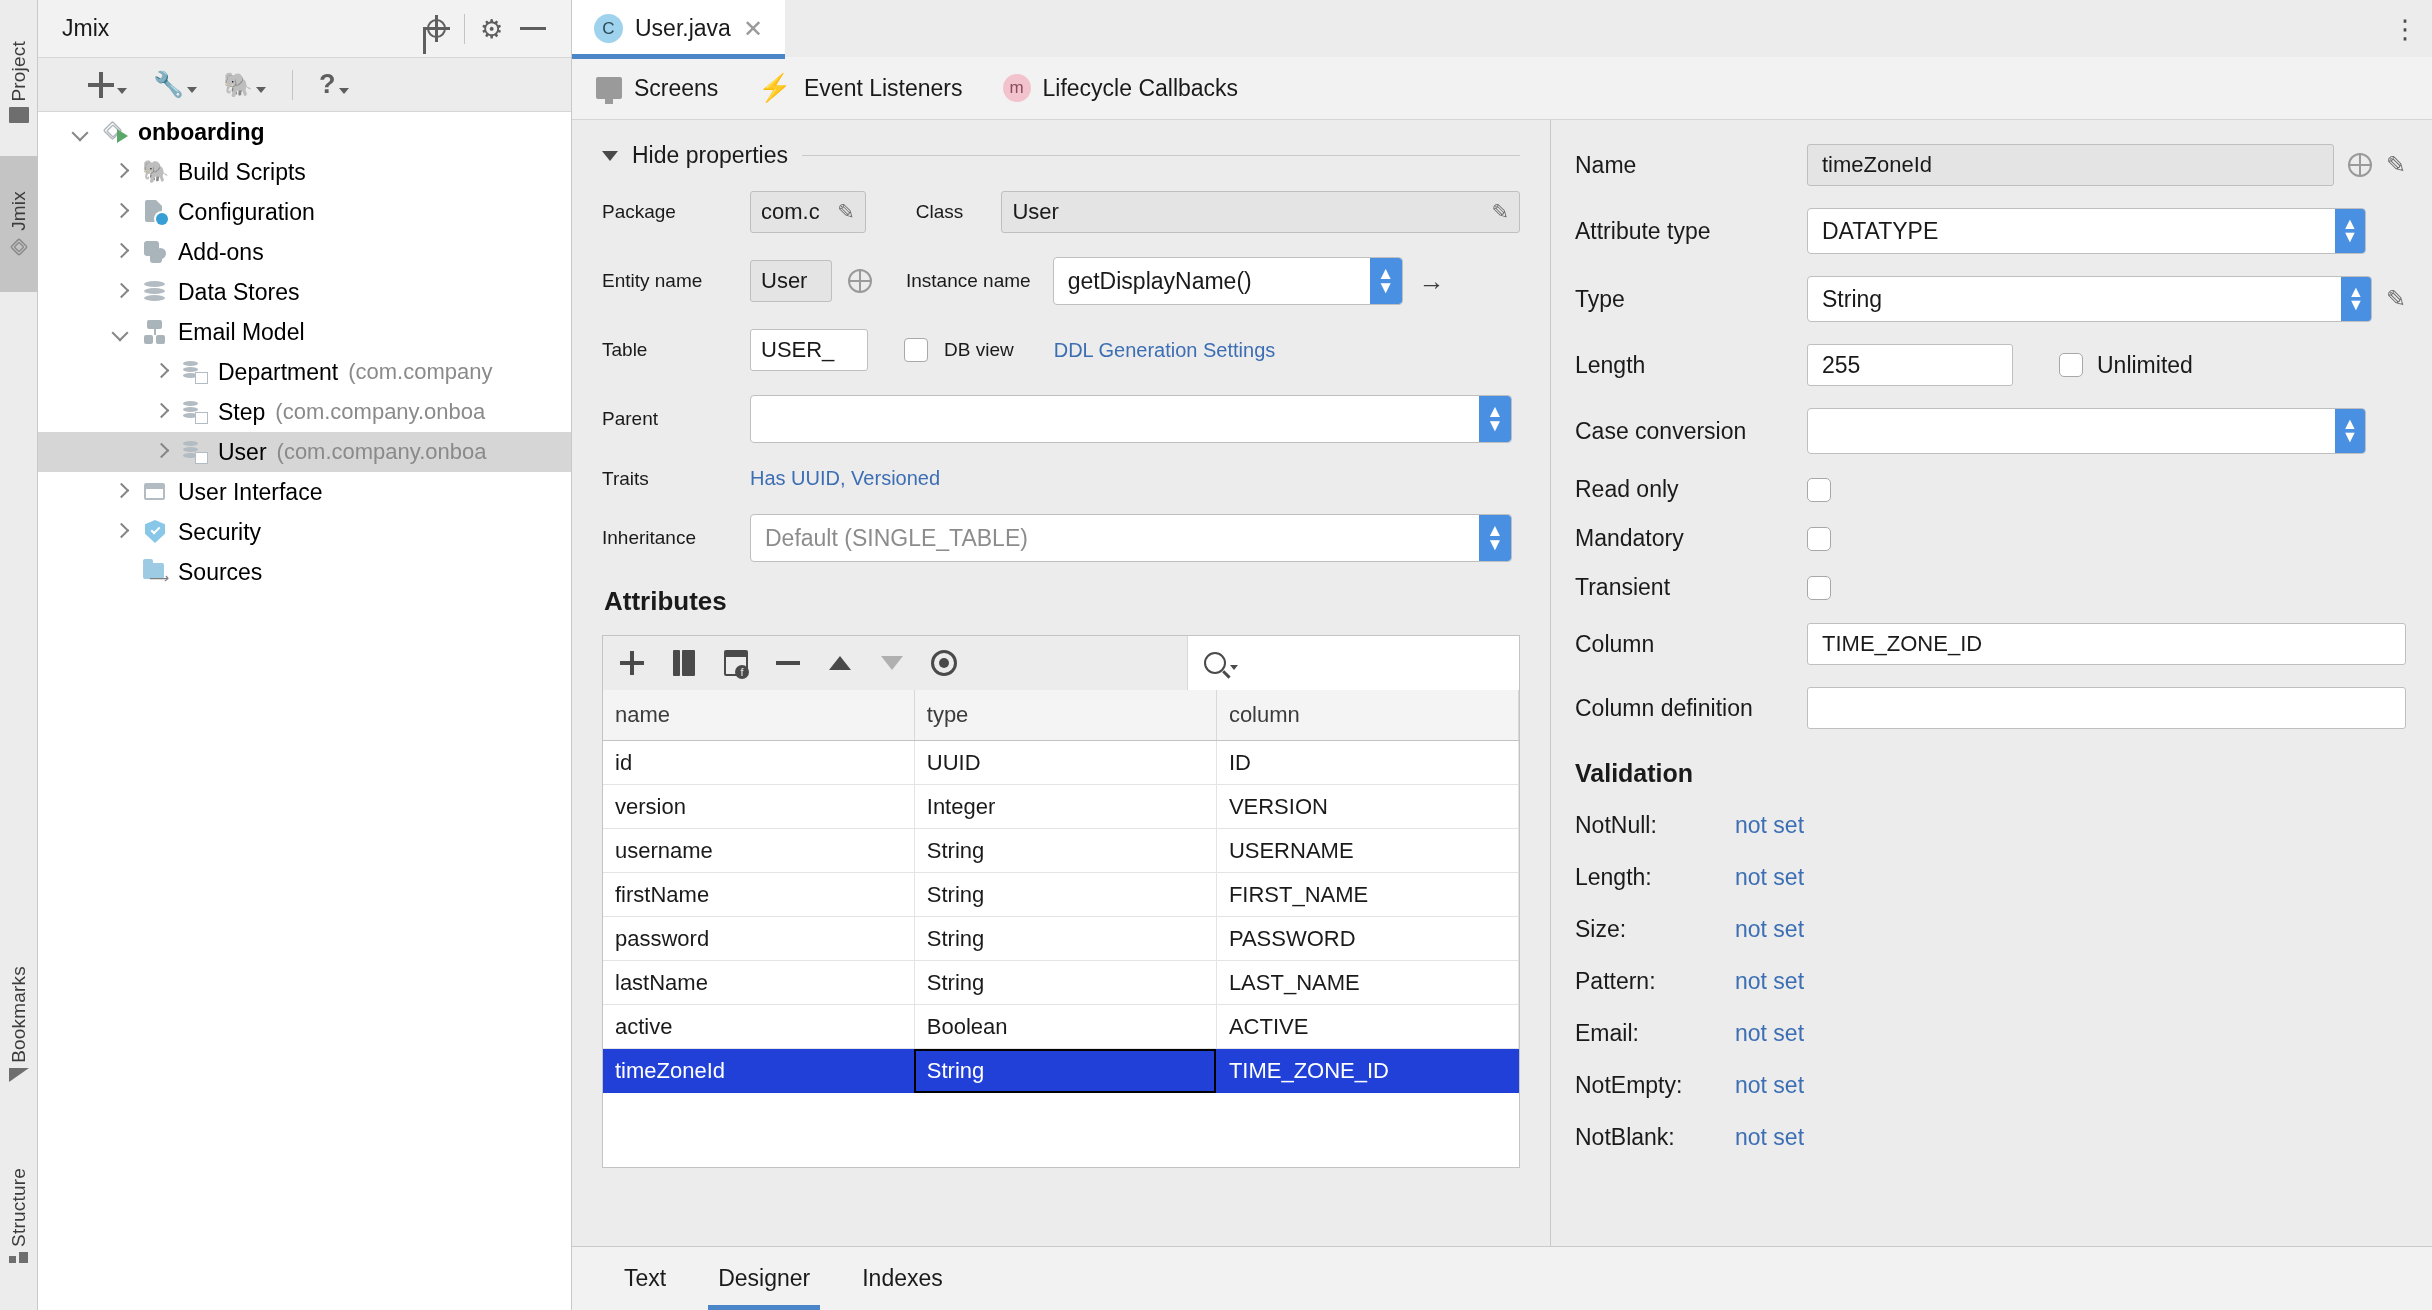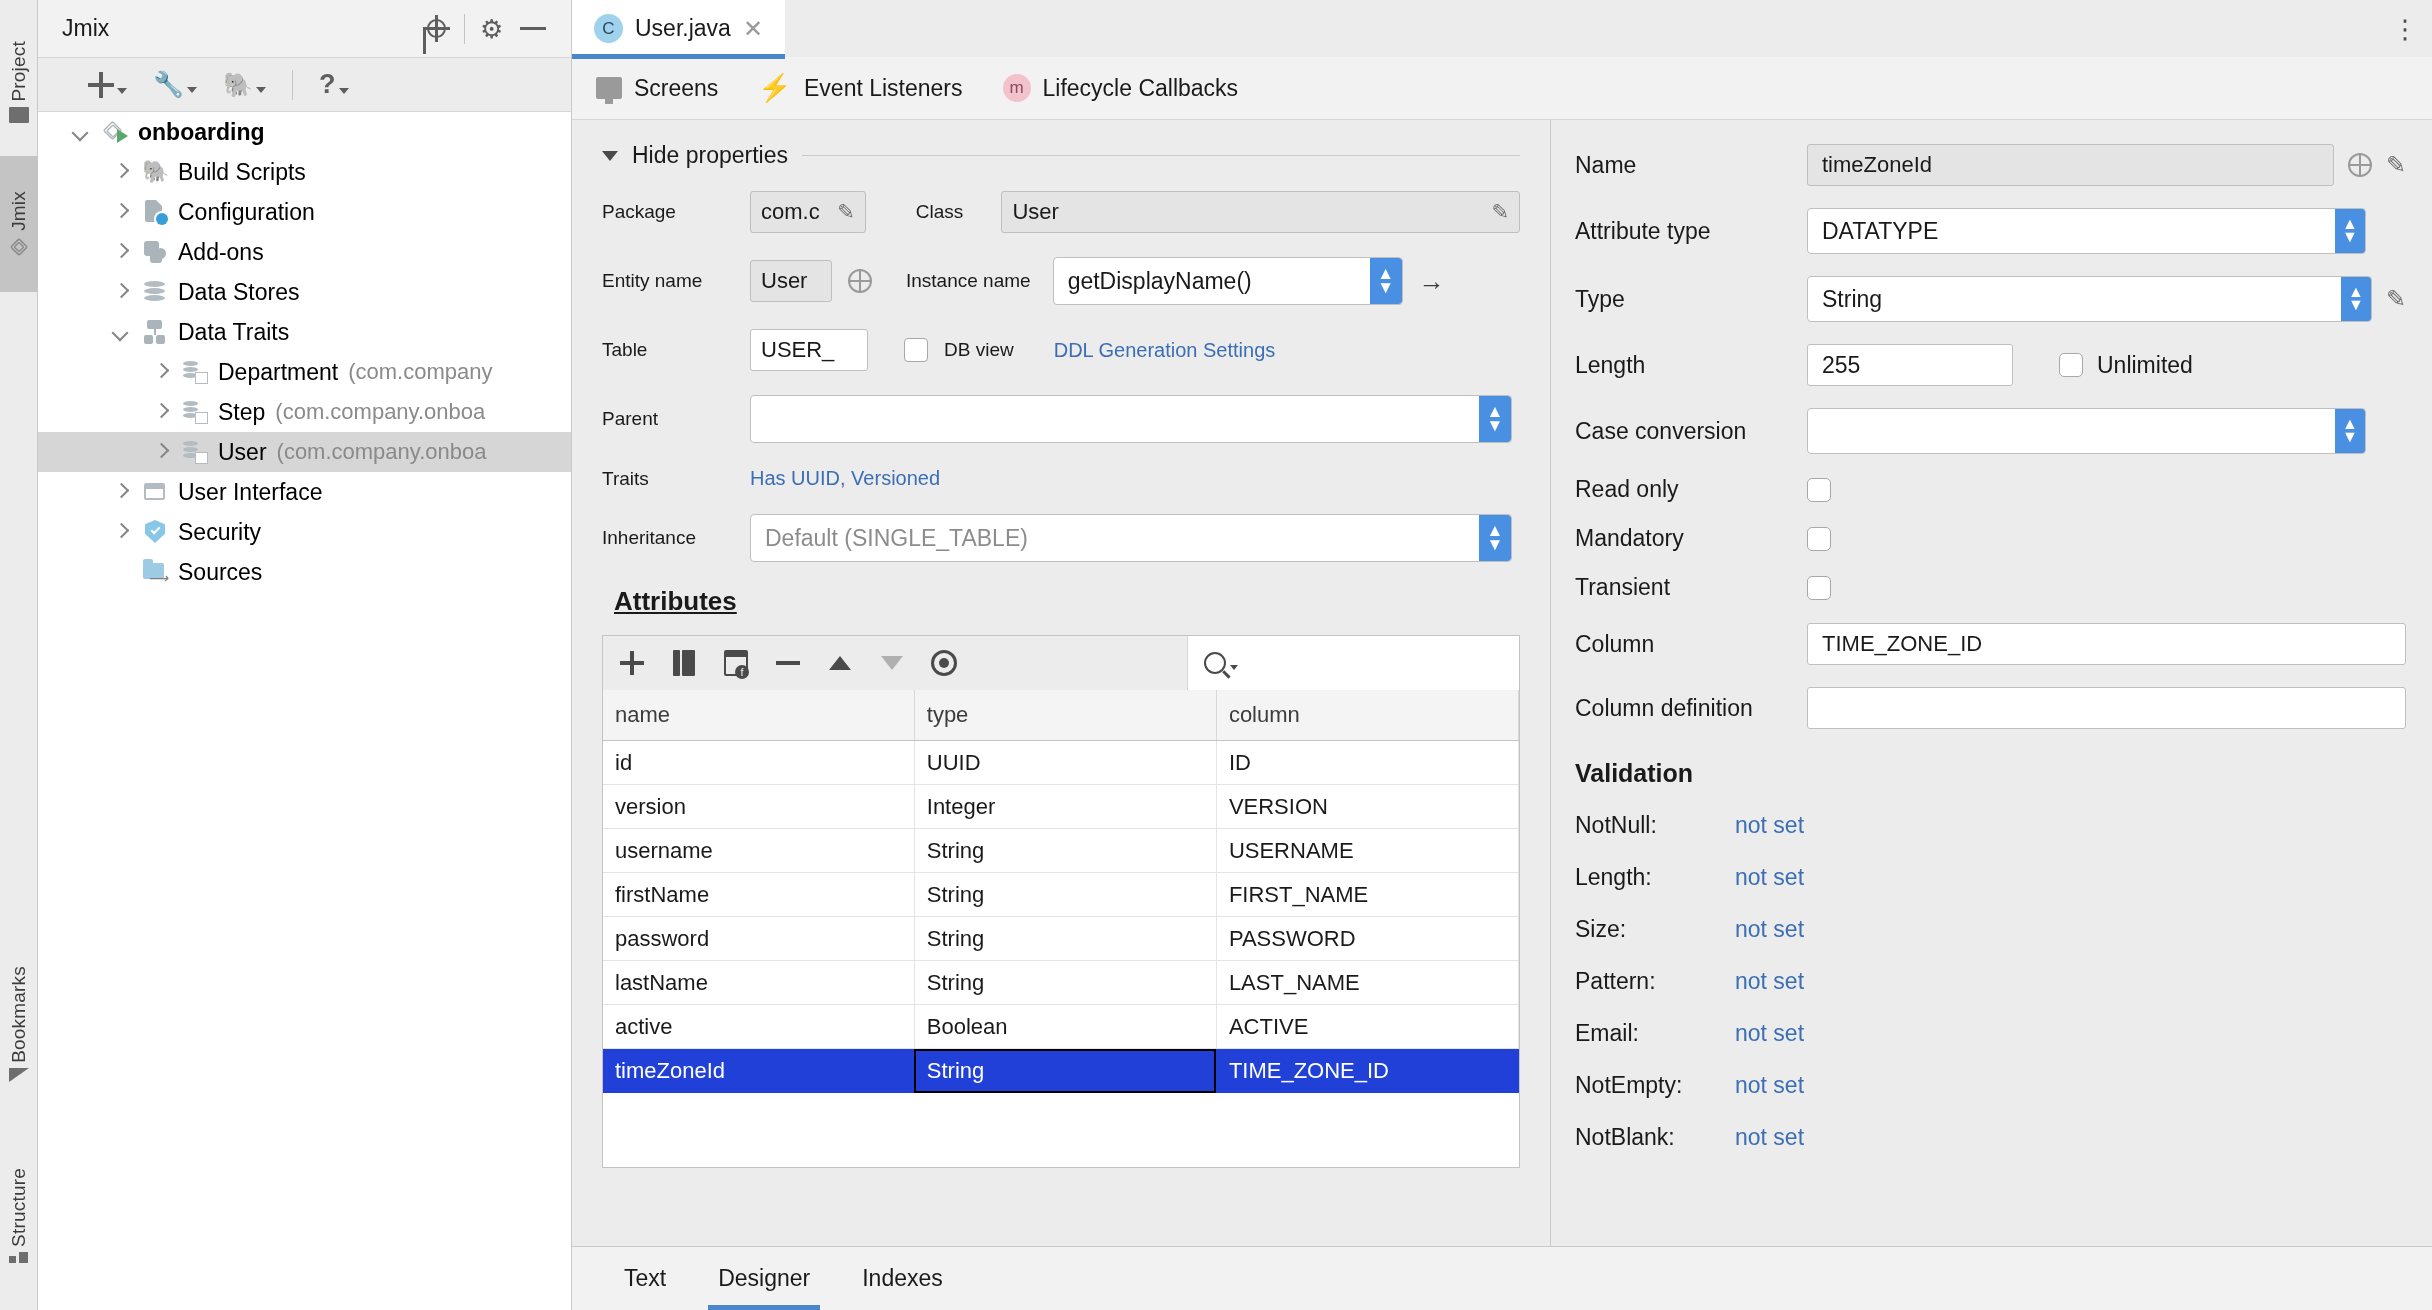--- a/index.html
+++ b/index.html
@@ -213,21 +213,21 @@
   .combo .spin {
     position:absolute; right:0; top:0; bottom:0; width:32px;
     background:#4a90e2; color:#fff; display:flex; flex-direction:column;
     align-items:center; justify-content:center; line-height:.8; font-size:17px;
     border-radius:0 3px 3px 0;
   }
   .arrow-r { font-size:26px; color:#3c3c3c; margin-left:16px; }
   .cbox { width:24px;height:24px;border:1.6px solid #a8a8a8;border-radius:4px;background:#fff;flex:none; }
   .link { color:#3c6eb4; font-size:20px; }
 
-  .attr-title { font-size:26px; font-weight:bold; color:#1a1a1a; margin: 14px 0 18px 12px; text-decoration: underline; }
+  .attr-title { font-size:26px; font-weight:bold; color:#1a1a1a; margin: 14px 0 18px 2px; }
   .tablewrap { border:1px solid #c3c3c3; background:#fff; }
   .tbl-toolbar { height:54px; background:#ececec; display:flex; align-items:center; padding-left:14px; gap:22px; position:relative;}
   .tbtn2 { width:30px;height:30px;display:flex;align-items:center;justify-content:center;color:#4a4a4a;}
   .ic-plus2{width:24px;height:24px;position:relative;}
   .ic-plus2:before{content:"";position:absolute;left:0;top:10px;width:24px;height:4px;background:#4a4a4a;}
   .ic-plus2:after{content:"";position:absolute;left:10px;top:0;width:4px;height:24px;background:#4a4a4a;}
   .ic-copyattr{width:22px;height:26px;position:relative;}
   .ic-copyattr:before{content:"";position:absolute;left:0;top:0;width:7px;height:26px;background:#4a4a4a;border-radius:1px;}
   .ic-copyattr:after{content:"";position:absolute;left:9px;top:0;width:13px;height:26px;background:#4a4a4a;border-radius:1px;}
   .ic-compattr{width:24px;height:26px;border:2.4px solid #4a4a4a;border-radius:2px;position:relative;}
@@ -413,21 +413,21 @@
         </div>
         <div class="trow">
           <span style="display:inline-block;width:62px;flex:none;"></span>
           <span class="chev open"></span>
           <span class="ticon ic-dm">
             <i class="top"></i>
             <i class="stem"></i>
             <i class="l"></i>
             <i class="r"></i>
           </span>
-          <span class="tname">Data Traits</span>
+          <span class="tname">Email Model</span>
         </div>
         <div class="trow">
           <span style="display:inline-block;width:102px;flex:none;"></span>
           <span class="chev closed"></span>
           <span class="ticon ic-ent">
             <i class="d d1"></i>
             <i class="d d2"></i>
             <i class="d d3"></i>
             <i class="grid"></i>
           </span>

